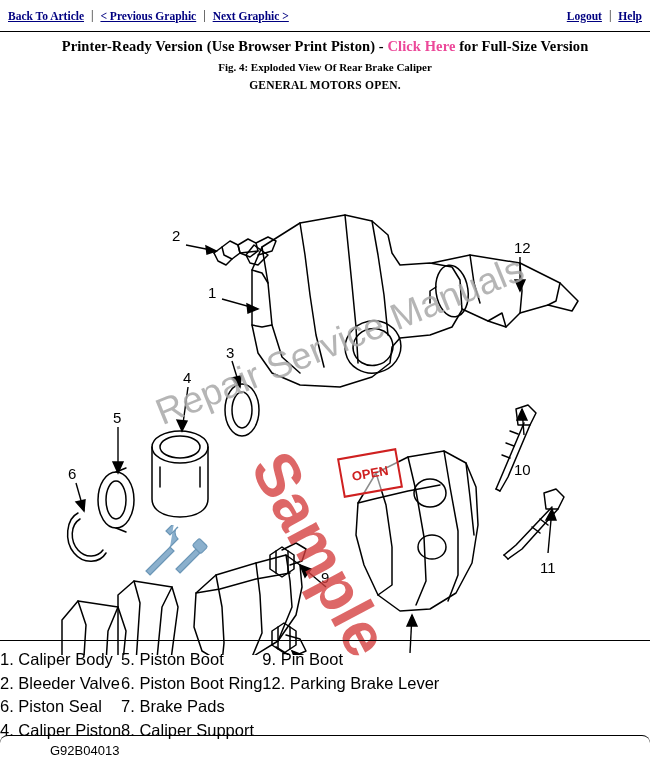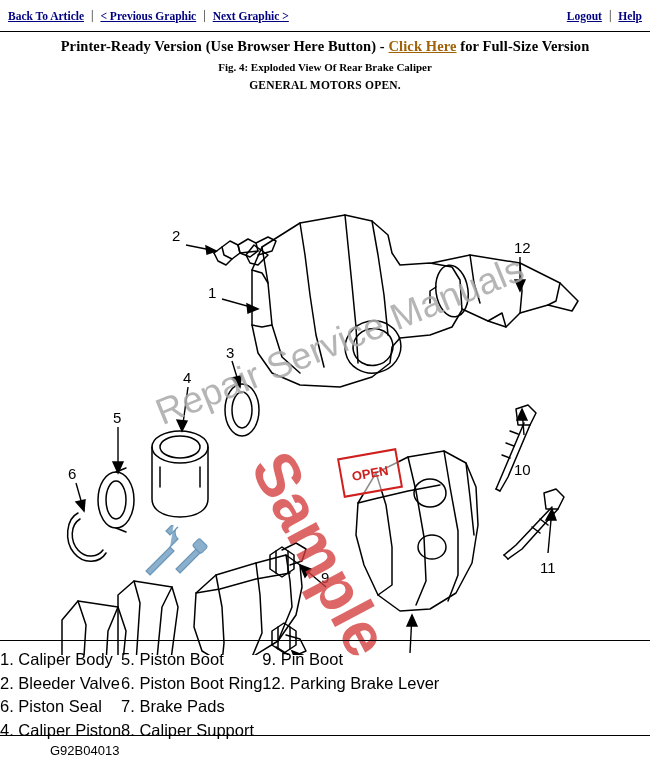--- a/index.html
+++ b/index.html
@@ -54,22 +54,21 @@
   .headerblock {
     text-align: center;
     padding-top: 6px;
   }
   .printerline {
     font-size: 14.5px;
     font-weight: bold;
     letter-spacing: 0.1px;
   }
   .printerline .clickhere {
-    color: #a16207;
-    text-decoration: underline;
+    color: #ec4899;
     cursor: pointer;
   }
   .figline {
     font-size: 11px;
     font-weight: bold;
     margin-top: 6px;
   }
   .corpline {
     font-size: 11.5px;
     font-weight: bold;
@@ -177,20 +176,21 @@
     position: absolute;
     left: 0;
     top: 735px;
     width: 650px;
     border-top: 1px solid #000;
     box-sizing: border-box;
     height: 29px;
     display: flex;
     align-items: center;
     padding-left: 50px;
+    border-radius: 8px;
   }
   .footer-code {
     font-family: "Liberation Sans", sans-serif;
     font-size: 13px;
   }
 
   .label {
     font-family: "Liberation Sans", sans-serif;
     font-size: 15px;
     fill: #000;
@@ -209,21 +209,21 @@
   </div>
   <div class="right">
     <span class="navlink">Logout</span>
     <span class="sep">|</span>
     <span class="navlink">Help</span>
   </div>
 </div>
 
 <div class="headerblock">
   <div class="printerline">
-    <span>Printer-Ready Version (Use Browser Here Button) - </span><span class="clickhere">Click Here</span><span> for Full-Size Version</span>
+    <span>Printer-Ready Version (Use Browser Print Piston) - </span><span class="clickhere">Click Here</span><span> for Full-Size Version</span>
   </div>
   <div class="figline">Fig. 4: Exploded View Of Rear Brake Caliper</div>
   <div class="corpline">GENERAL MOTORS OPEN.</div>
 </div>
 
 <div class="drawing">
 
   <svg width="650" height="560" viewBox="0 0 650 560">
     <g fill="none" stroke="#000" stroke-width="1.5" stroke-linejoin="round" stroke-linecap="round">
 

